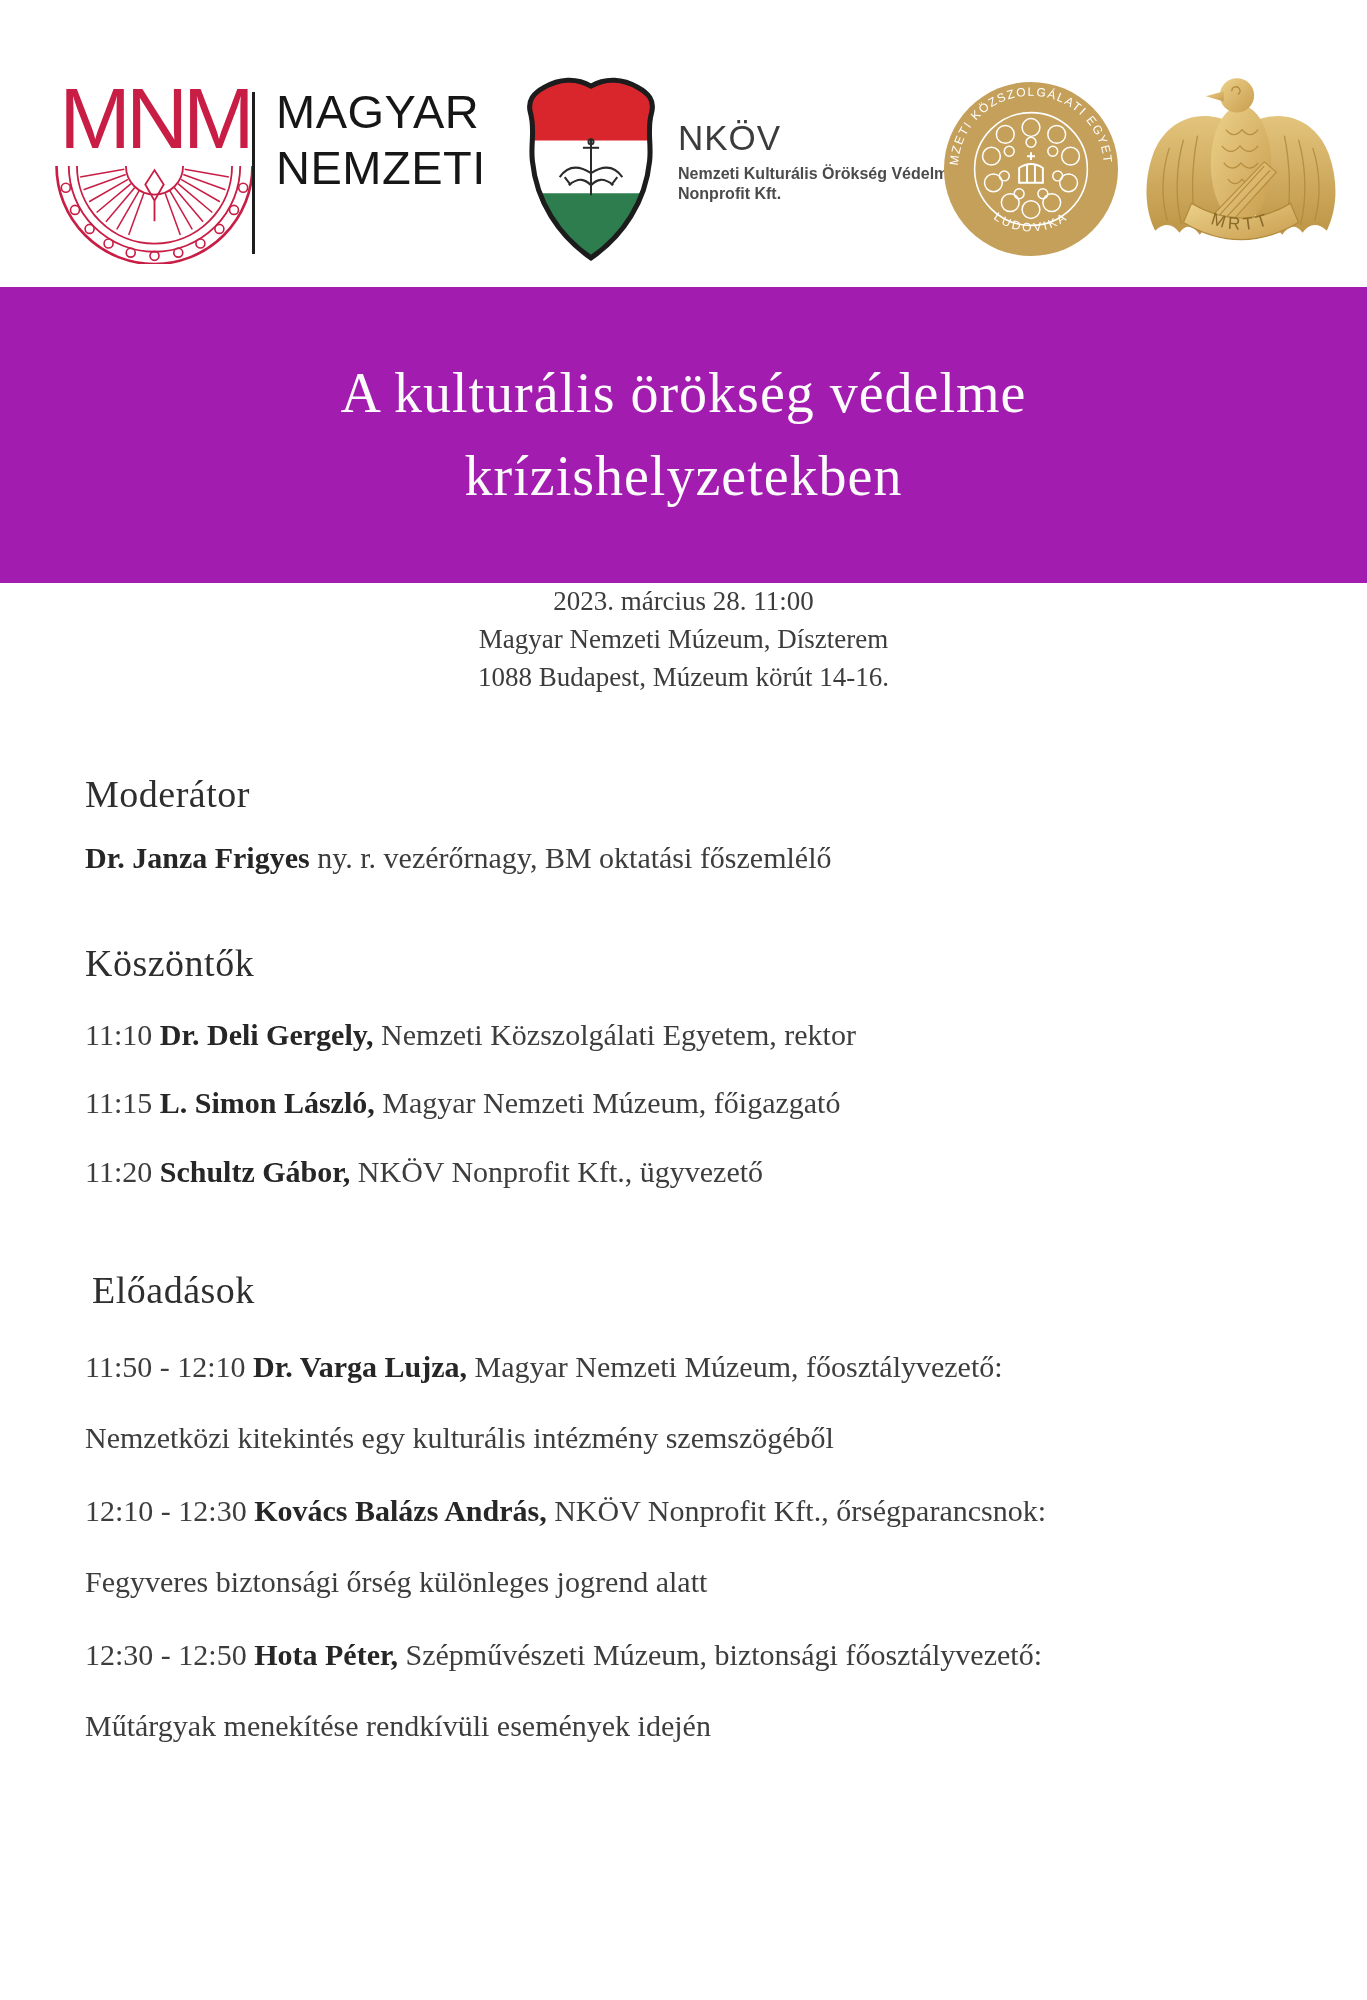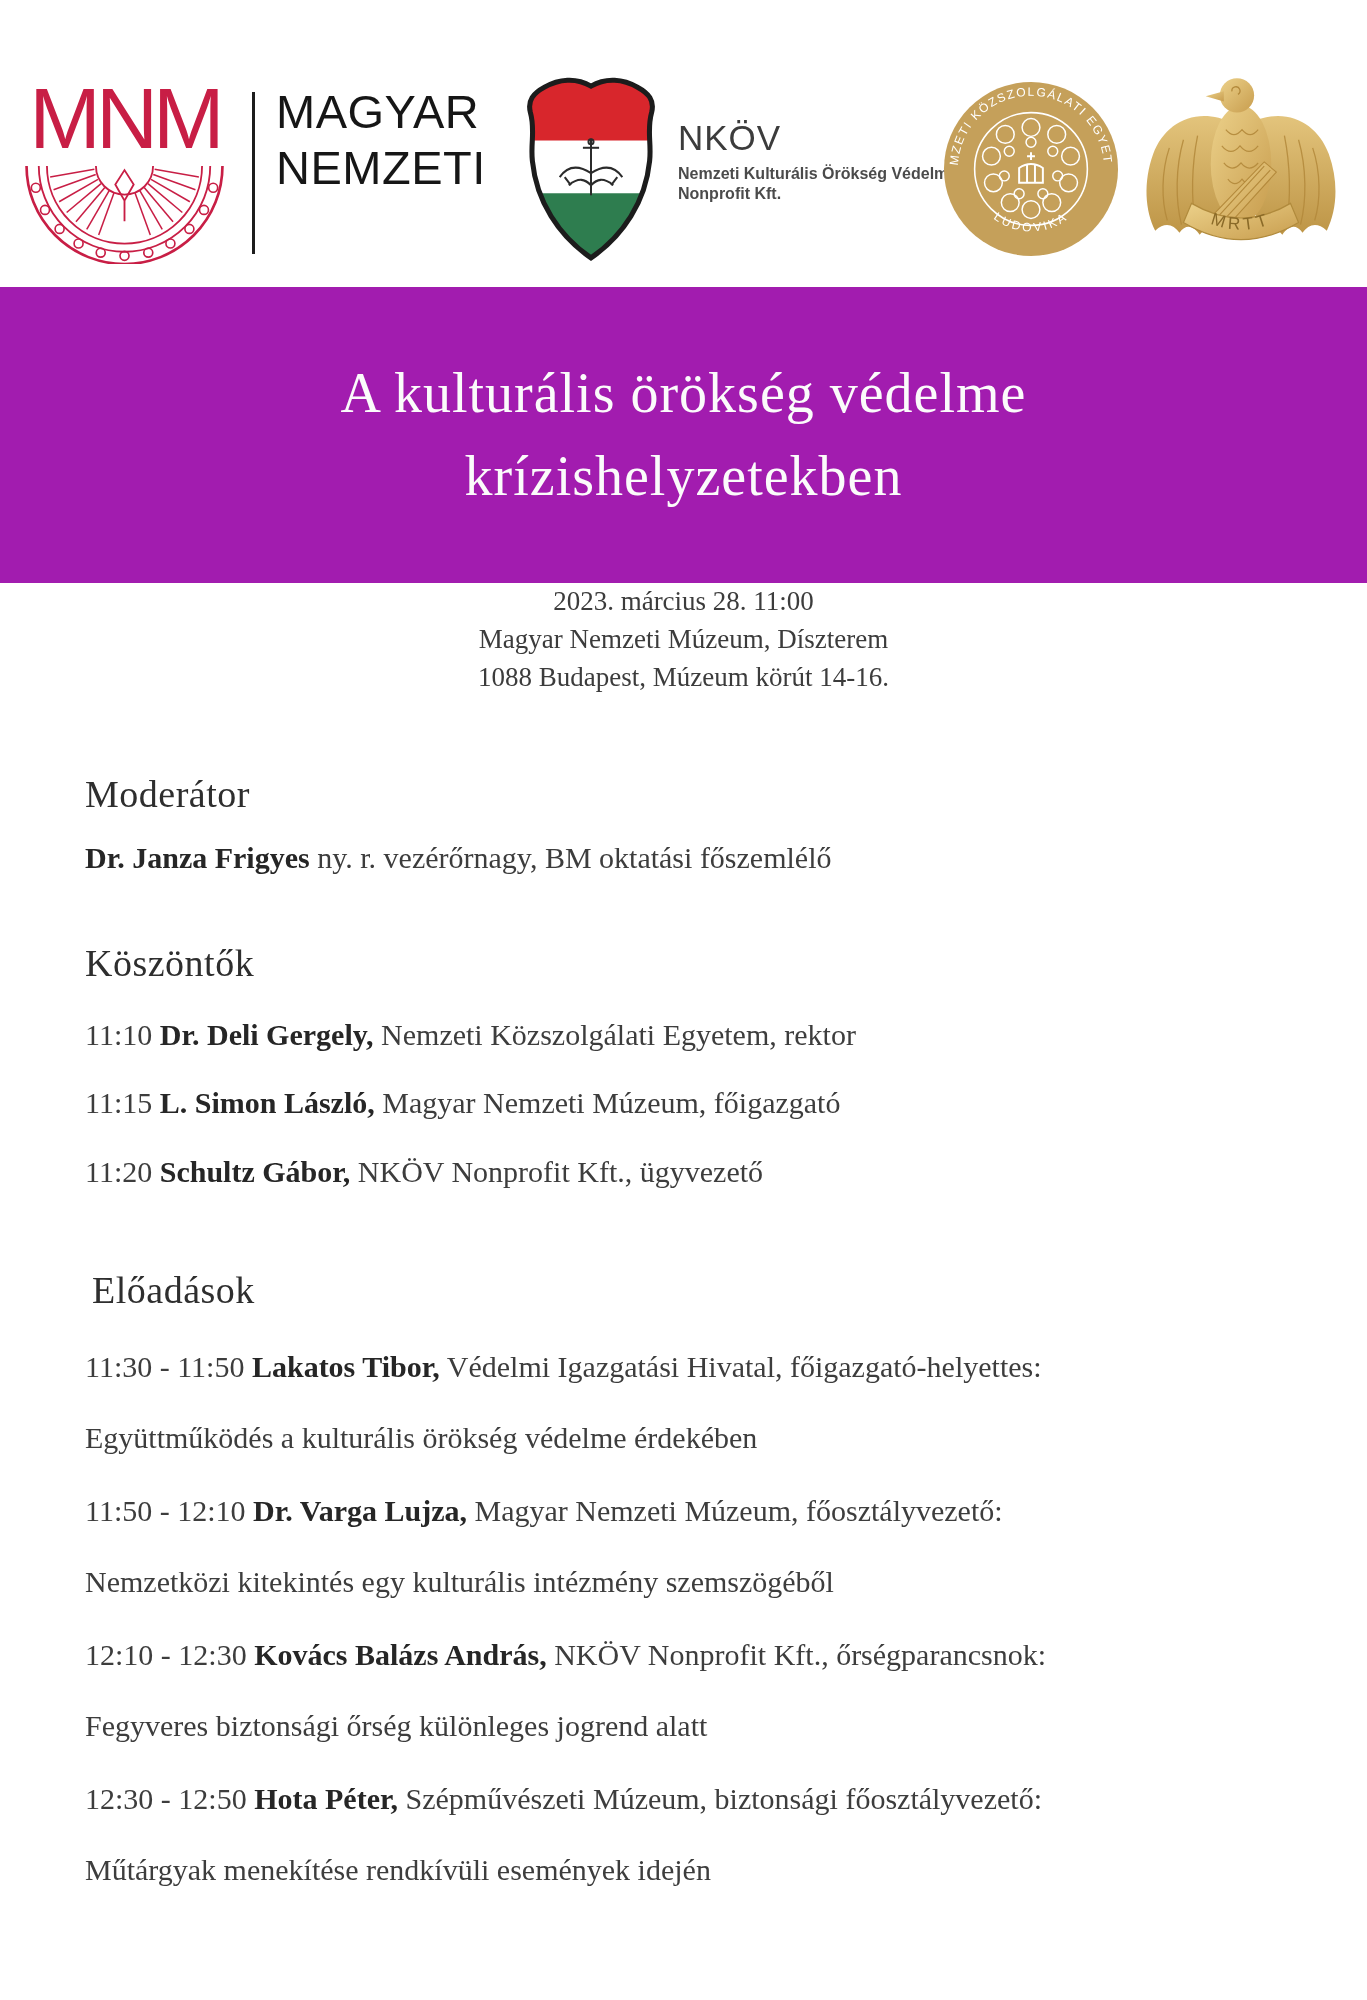--- a/index.html
+++ b/index.html
@@ -11,21 +11,21 @@
     margin: 0 auto;
     background: #ffffff;
     overflow: hidden;
     font-family: "Liberation Serif", serif;
     color: #3d3d3d;
   }
 
   
   .header { position: relative; height: 287px; background: #ffffff; }
 
-  .mnm-logo { position: absolute; left: 22px; top: 78px; width: 205px; }
+  .mnm-logo { position: absolute; left: 52px; top: 78px; width: 205px; }
   .mnm-acronym {
     font-family: "Liberation Sans", sans-serif;
     font-size: 86px; line-height: 0.95; letter-spacing: -5px;
     text-align: center; font-weight: 400;
   }
   .mnm-ornament { display: block; margin-top: 4px; }
 
   .logo-divider {
     position: absolute; left: 252px; top: 92px;
     width: 3px; height: 162px; background: #1d1d1d;
@@ -292,28 +292,20 @@
       <span>Magyar Nemzeti Múzeum, főigazgató</span>
     </p>
     <p class="entry-line greet-row">
       <span>11:20</span>
       <span class="bold">Schultz Gábor,</span>
       <span>NKÖV Nonprofit Kft., ügyvezető</span>
     </p>
 
     <h2 class="section-heading h-lectures">Előadások</h2>
 
-    <div class="talk">
-      <p class="entry-line line1">
-        <span>11:30 - 11:50</span>
-        <span class="bold">Lakatos Tibor,</span>
-        <span>Védelmi Igazgatási Hivatal, főigazgató-helyettes:</span>
-      </p>
-      <p class="entry-line line2">Együttműködés a kulturális örökség védelme érdekében</p>
-    </div>
 
     <div class="talk">
       <p class="entry-line line1">
         <span>11:50 - 12:10</span>
         <span class="bold">Dr. Varga Lujza,</span>
         <span>Magyar Nemzeti Múzeum, főosztályvezető:</span>
       </p>
       <p class="entry-line line2">Nemzetközi kitekintés egy kulturális intézmény szemszögéből</p>
     </div>
 

